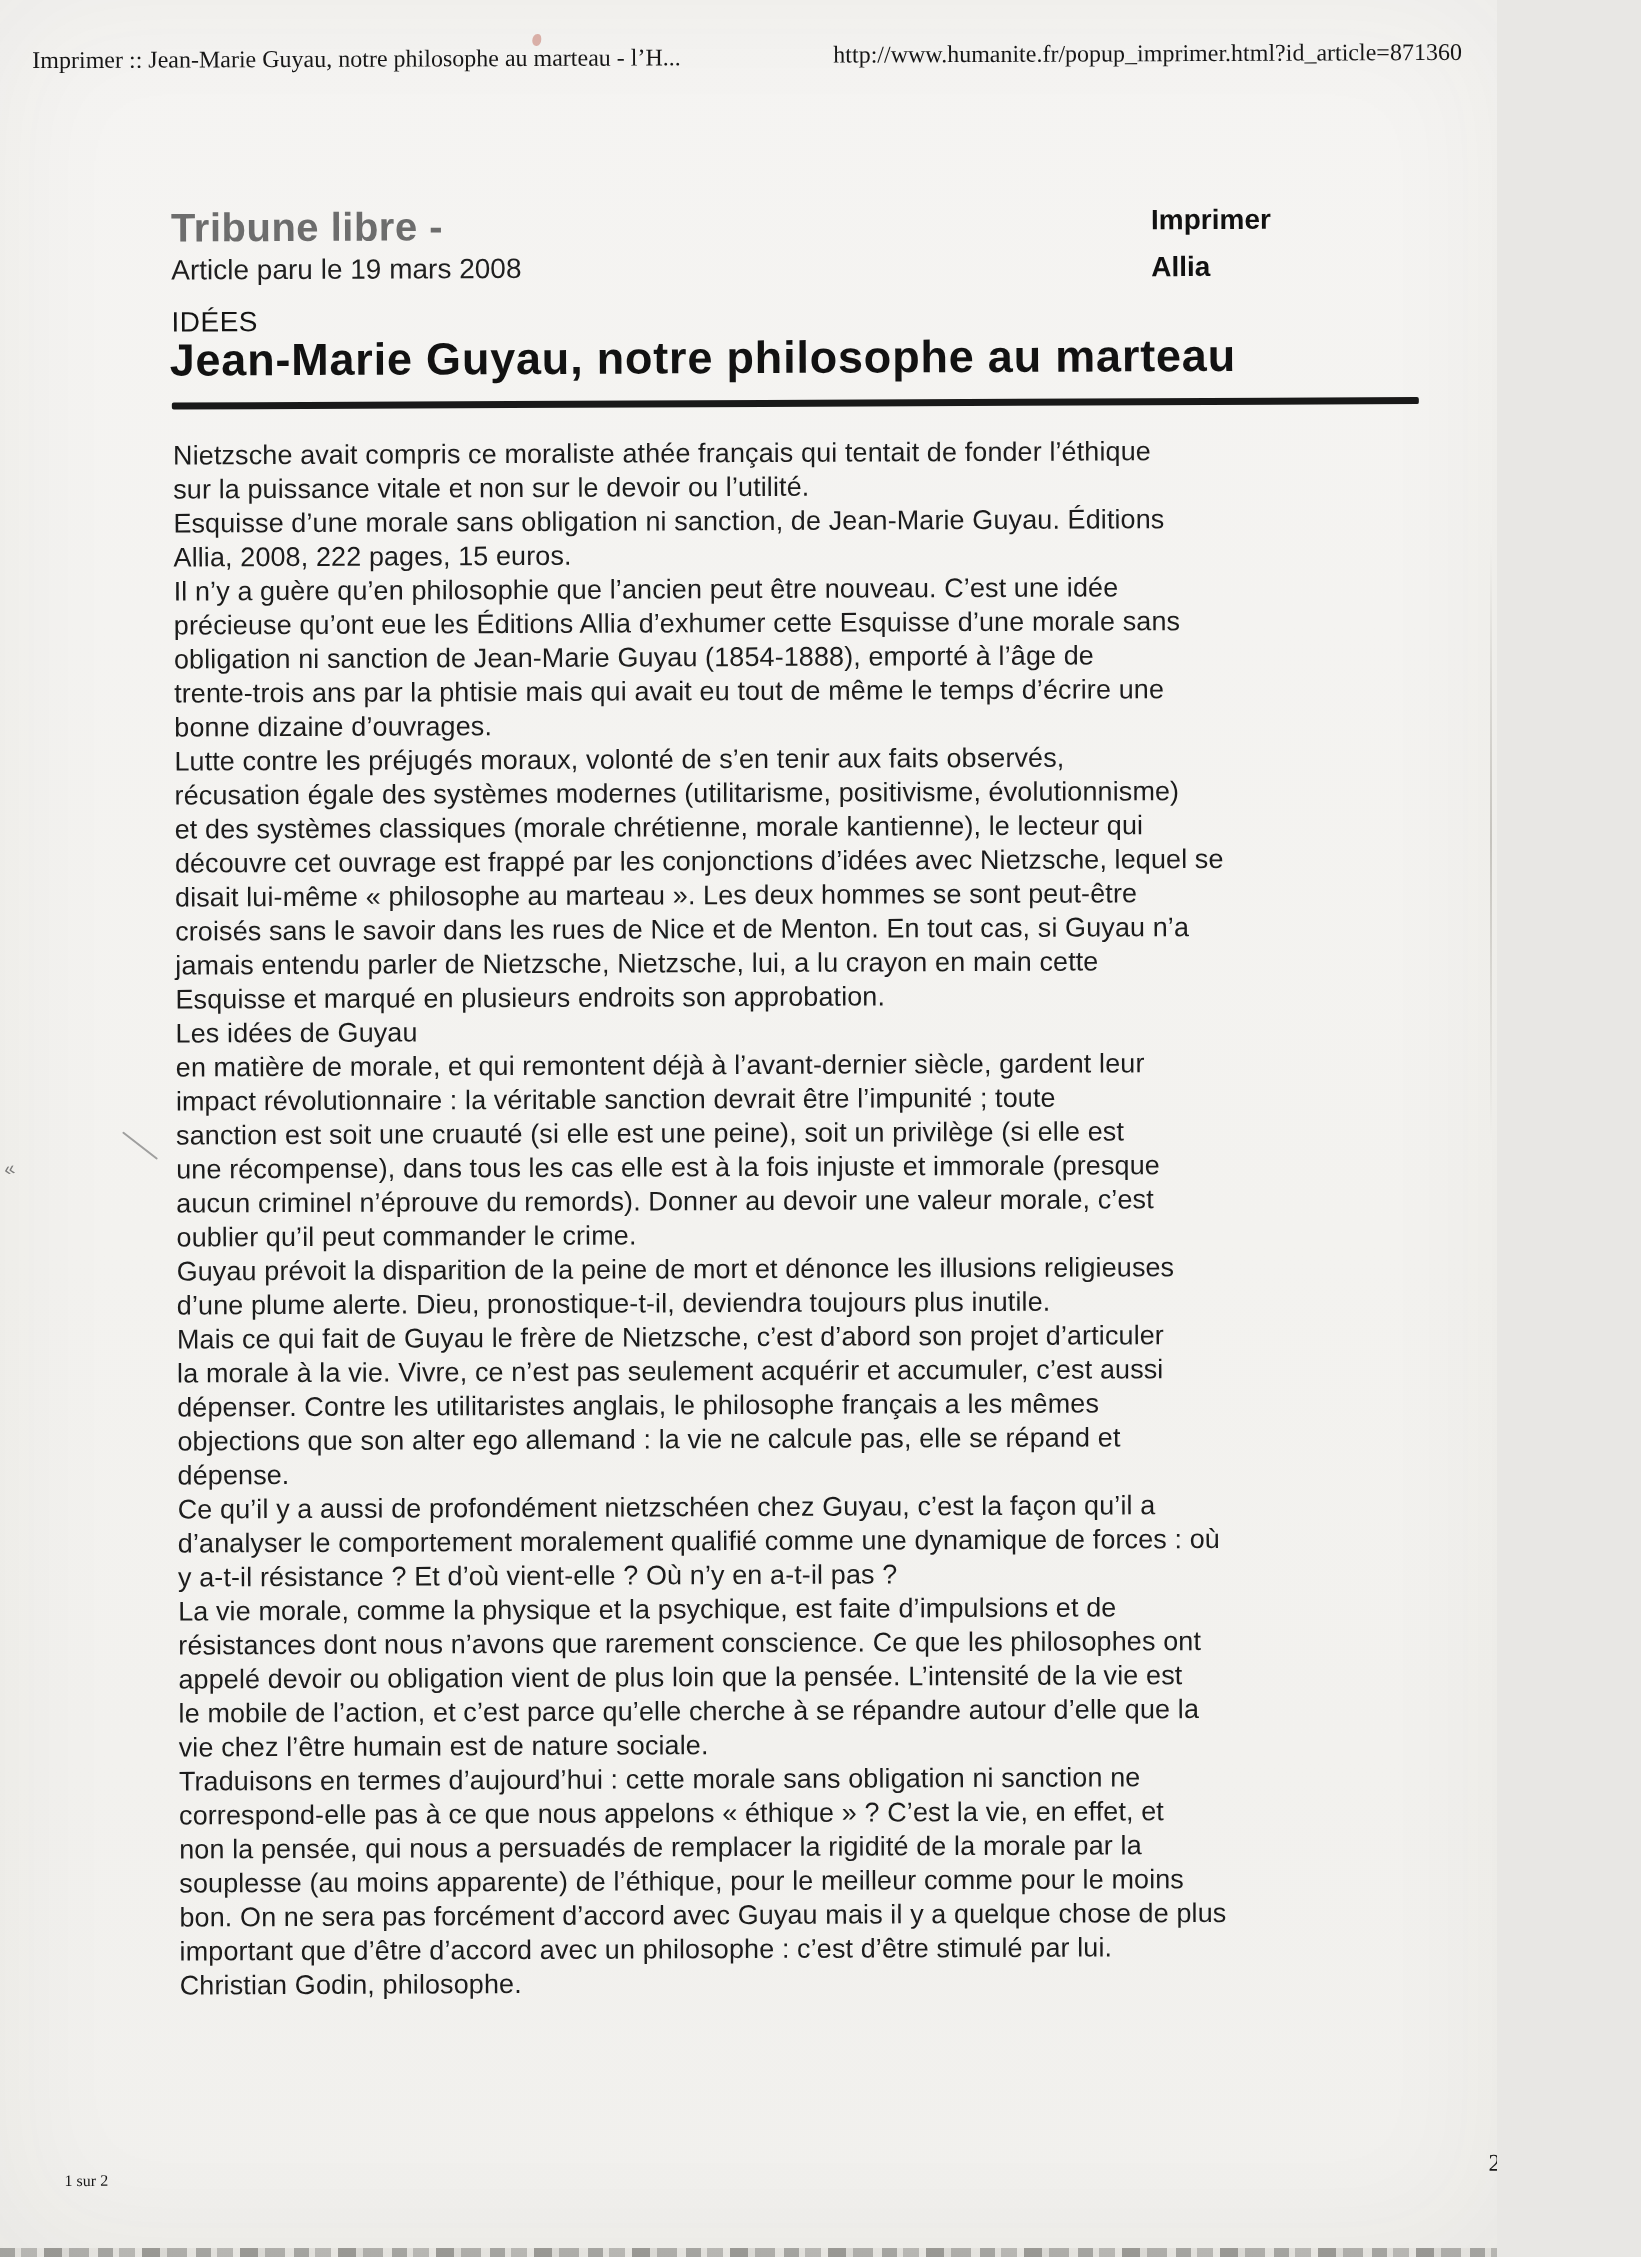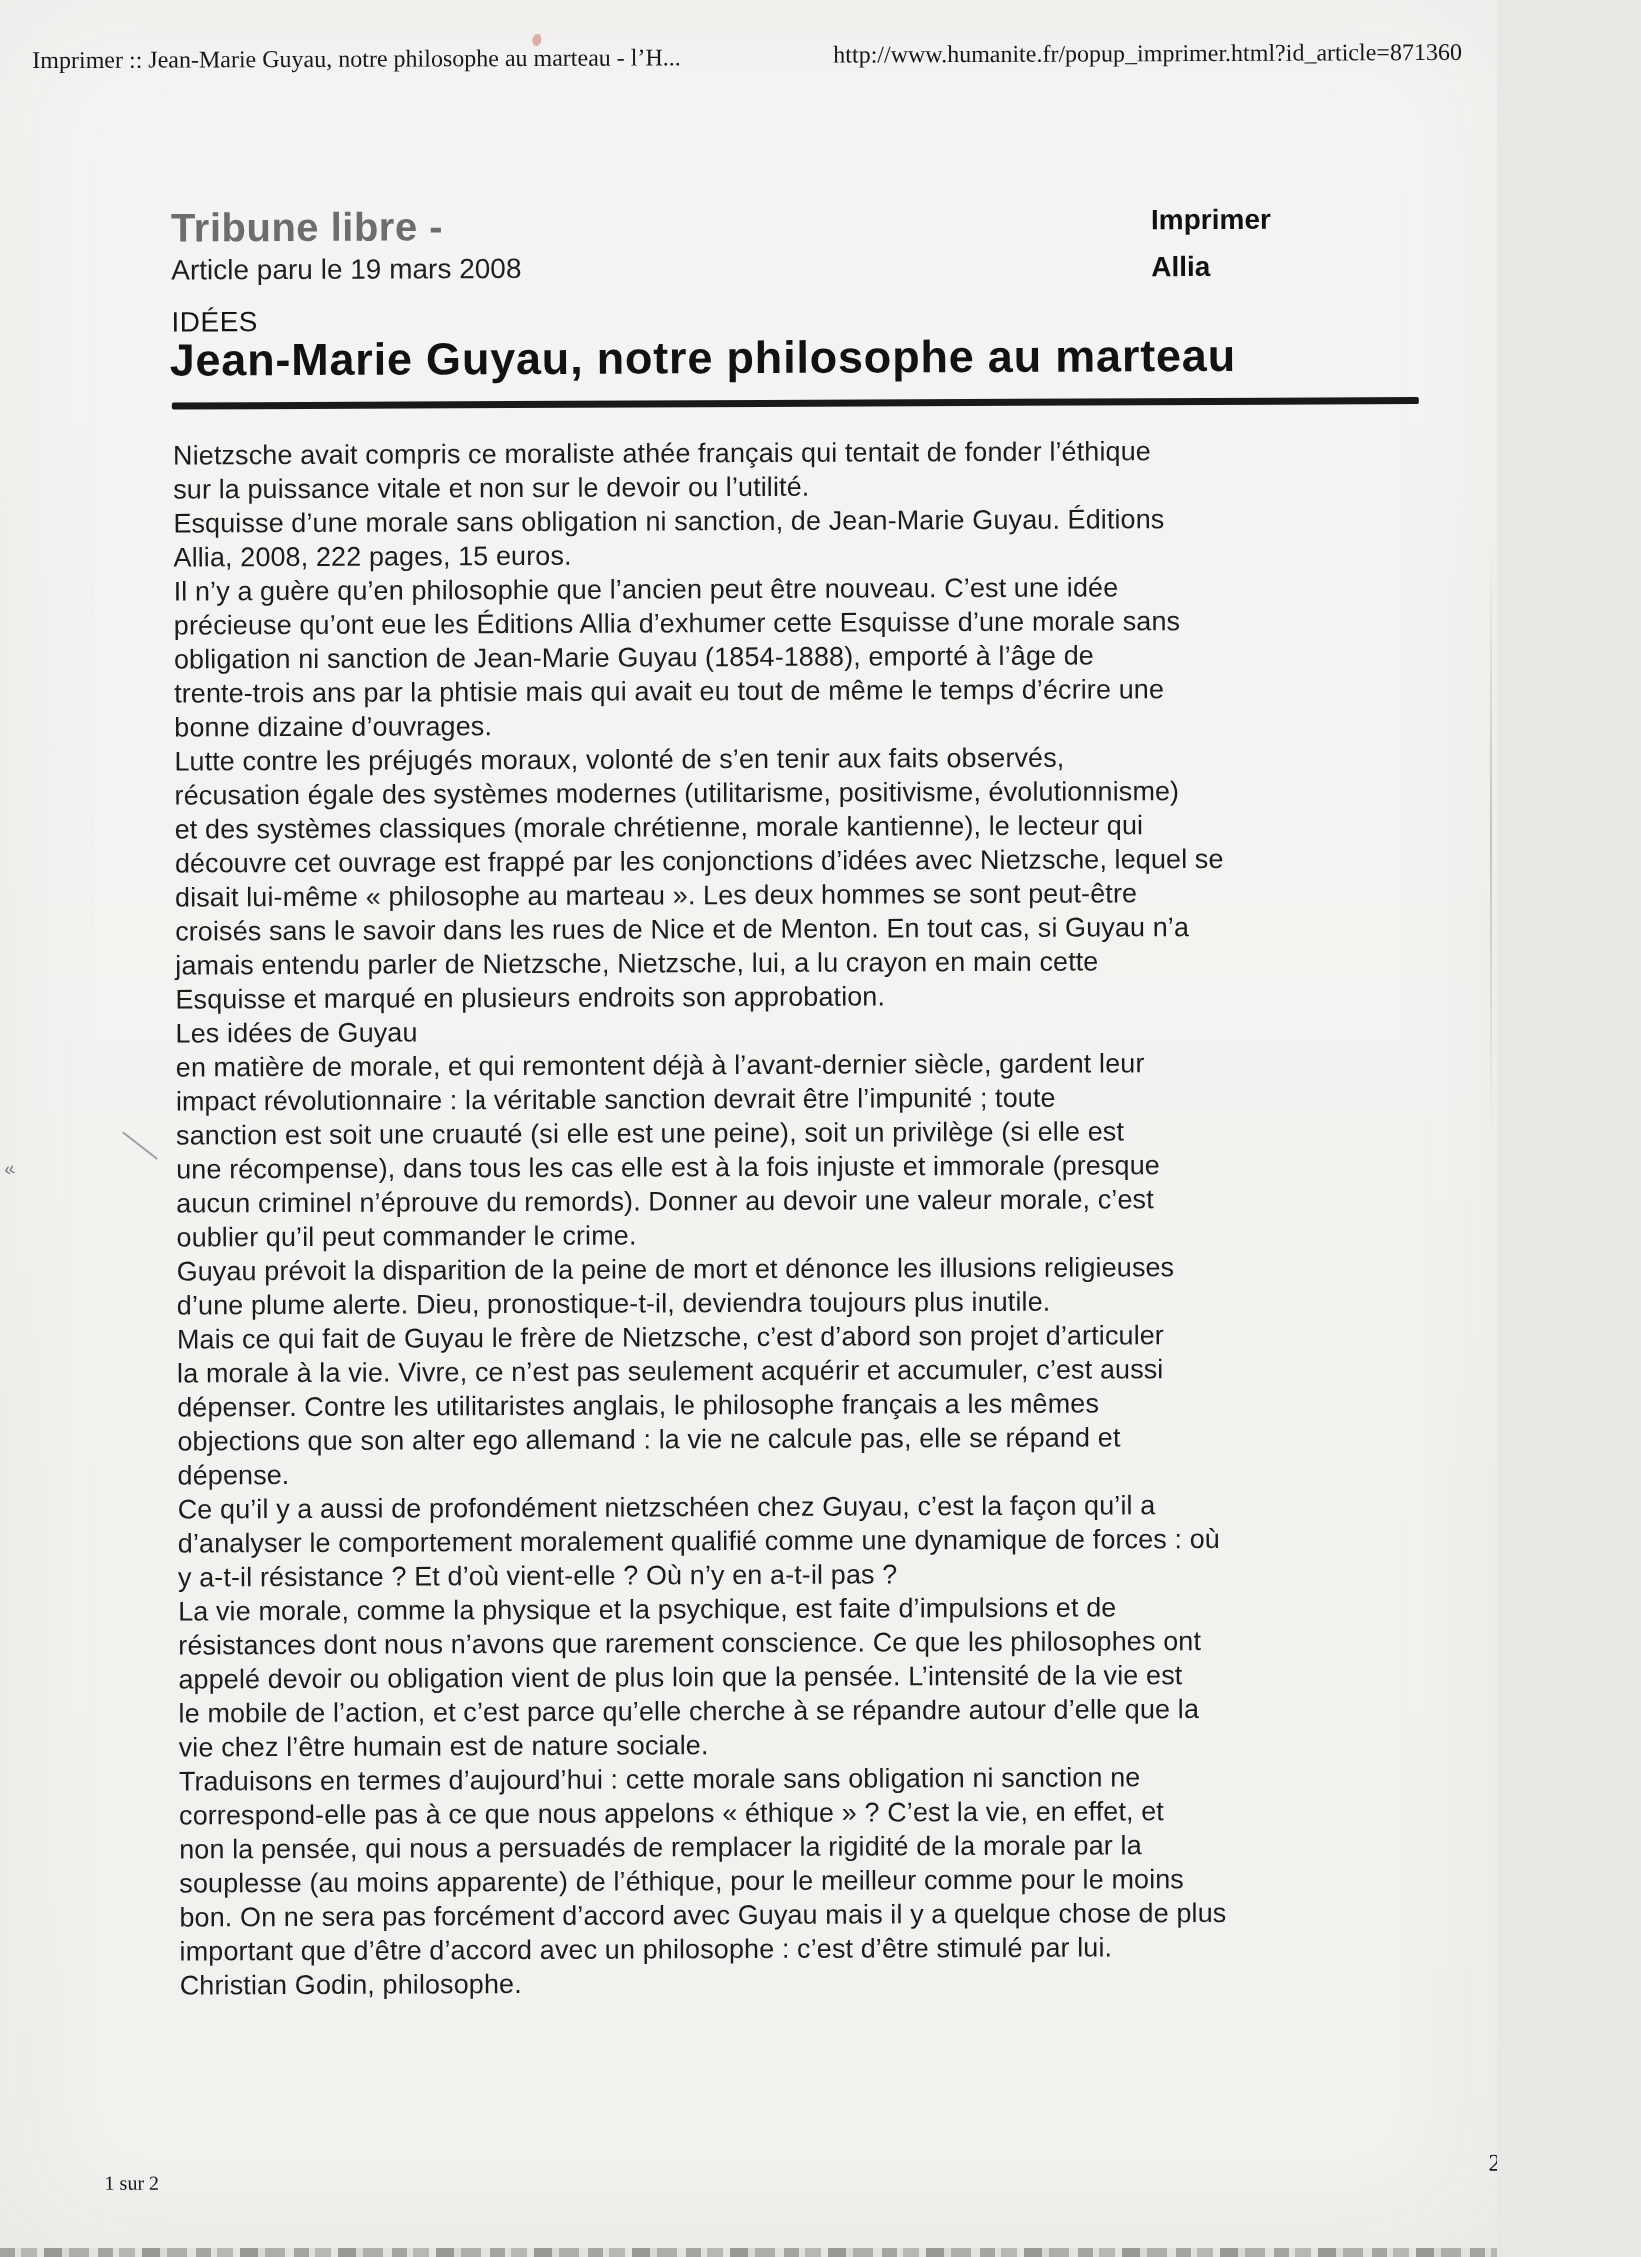--- a/index.html
+++ b/index.html
@@ -17,21 +17,21 @@
   .rubric{left:175px;top:203px;font-size:40px;font-weight:bold;color:#6d6d6d;letter-spacing:0.5px;white-space:nowrap;}
   .dateline{left:175px;top:252px;font-size:28px;color:#1f1f1f;white-space:nowrap;}
   .action{left:1155px;font-size:28px;font-weight:bold;color:#111;white-space:nowrap;cursor:pointer;}
   .action.print{top:206px;}
   .action.close{top:253px;}
   .kicker{left:175px;top:304px;font-size:28px;font-weight:normal;color:#141414;letter-spacing:0.5px;}
   .headline{left:173px;top:332px;font-size:45px;font-weight:bold;color:#121212;letter-spacing:0.8px;white-space:nowrap;}
   .rule{left:175px;top:400px;width:1247px;height:6.8px;background:#191919;border-radius:1.9px;}
   .body{left:176px;top:436px;width:1265px;font-size:27px;line-height:34px;letter-spacing:0.1px;color:#1c1c1c;}
   .body-line{white-space:nowrap;height:34px;}
-  .footer-page{left:60px;top:2169px;font-size:20px;color:#171717;margin-left:40px;}
+  .footer-page{left:60px;top:2169px;font-size:16px;color:#171717;}
   .footer-date{left:1484px;top:2153px;font-size:24px;color:#171717;white-space:nowrap;}
   
   .speck-pink{left:537px;top:33px;width:8.7px;height:11.6px;border-radius:60% 40% 55% 45%;background:rgba(196,120,108,.55);}
   .mark-quote{left:3.9px;top:1155px;font-size:19.3px;color:#555;opacity:.75;transform:rotate(-12deg);}
   .mark-slash{left:118px;top:1142px;width:44px;height:1.9px;background:#8a8a8a;opacity:.8;transform:rotate(38deg);border-radius:1.9px;}
   .edge-streak{right:4.8px;top:541px;width:1.9px;height:599px;background:linear-gradient(180deg,rgba(0,0,0,0),rgba(120,115,105,.35),rgba(0,0,0,0));}
   .bottom-band{
     left:0;bottom:0;width:1641px;height:8.7px;opacity:.55;
     background:repeating-linear-gradient(90deg,
       #6a6a66 0 15.4px,#d8d6d1 15.4px 21px,#8c8b87 21px 37px,#e2e0db 37px 44px,

